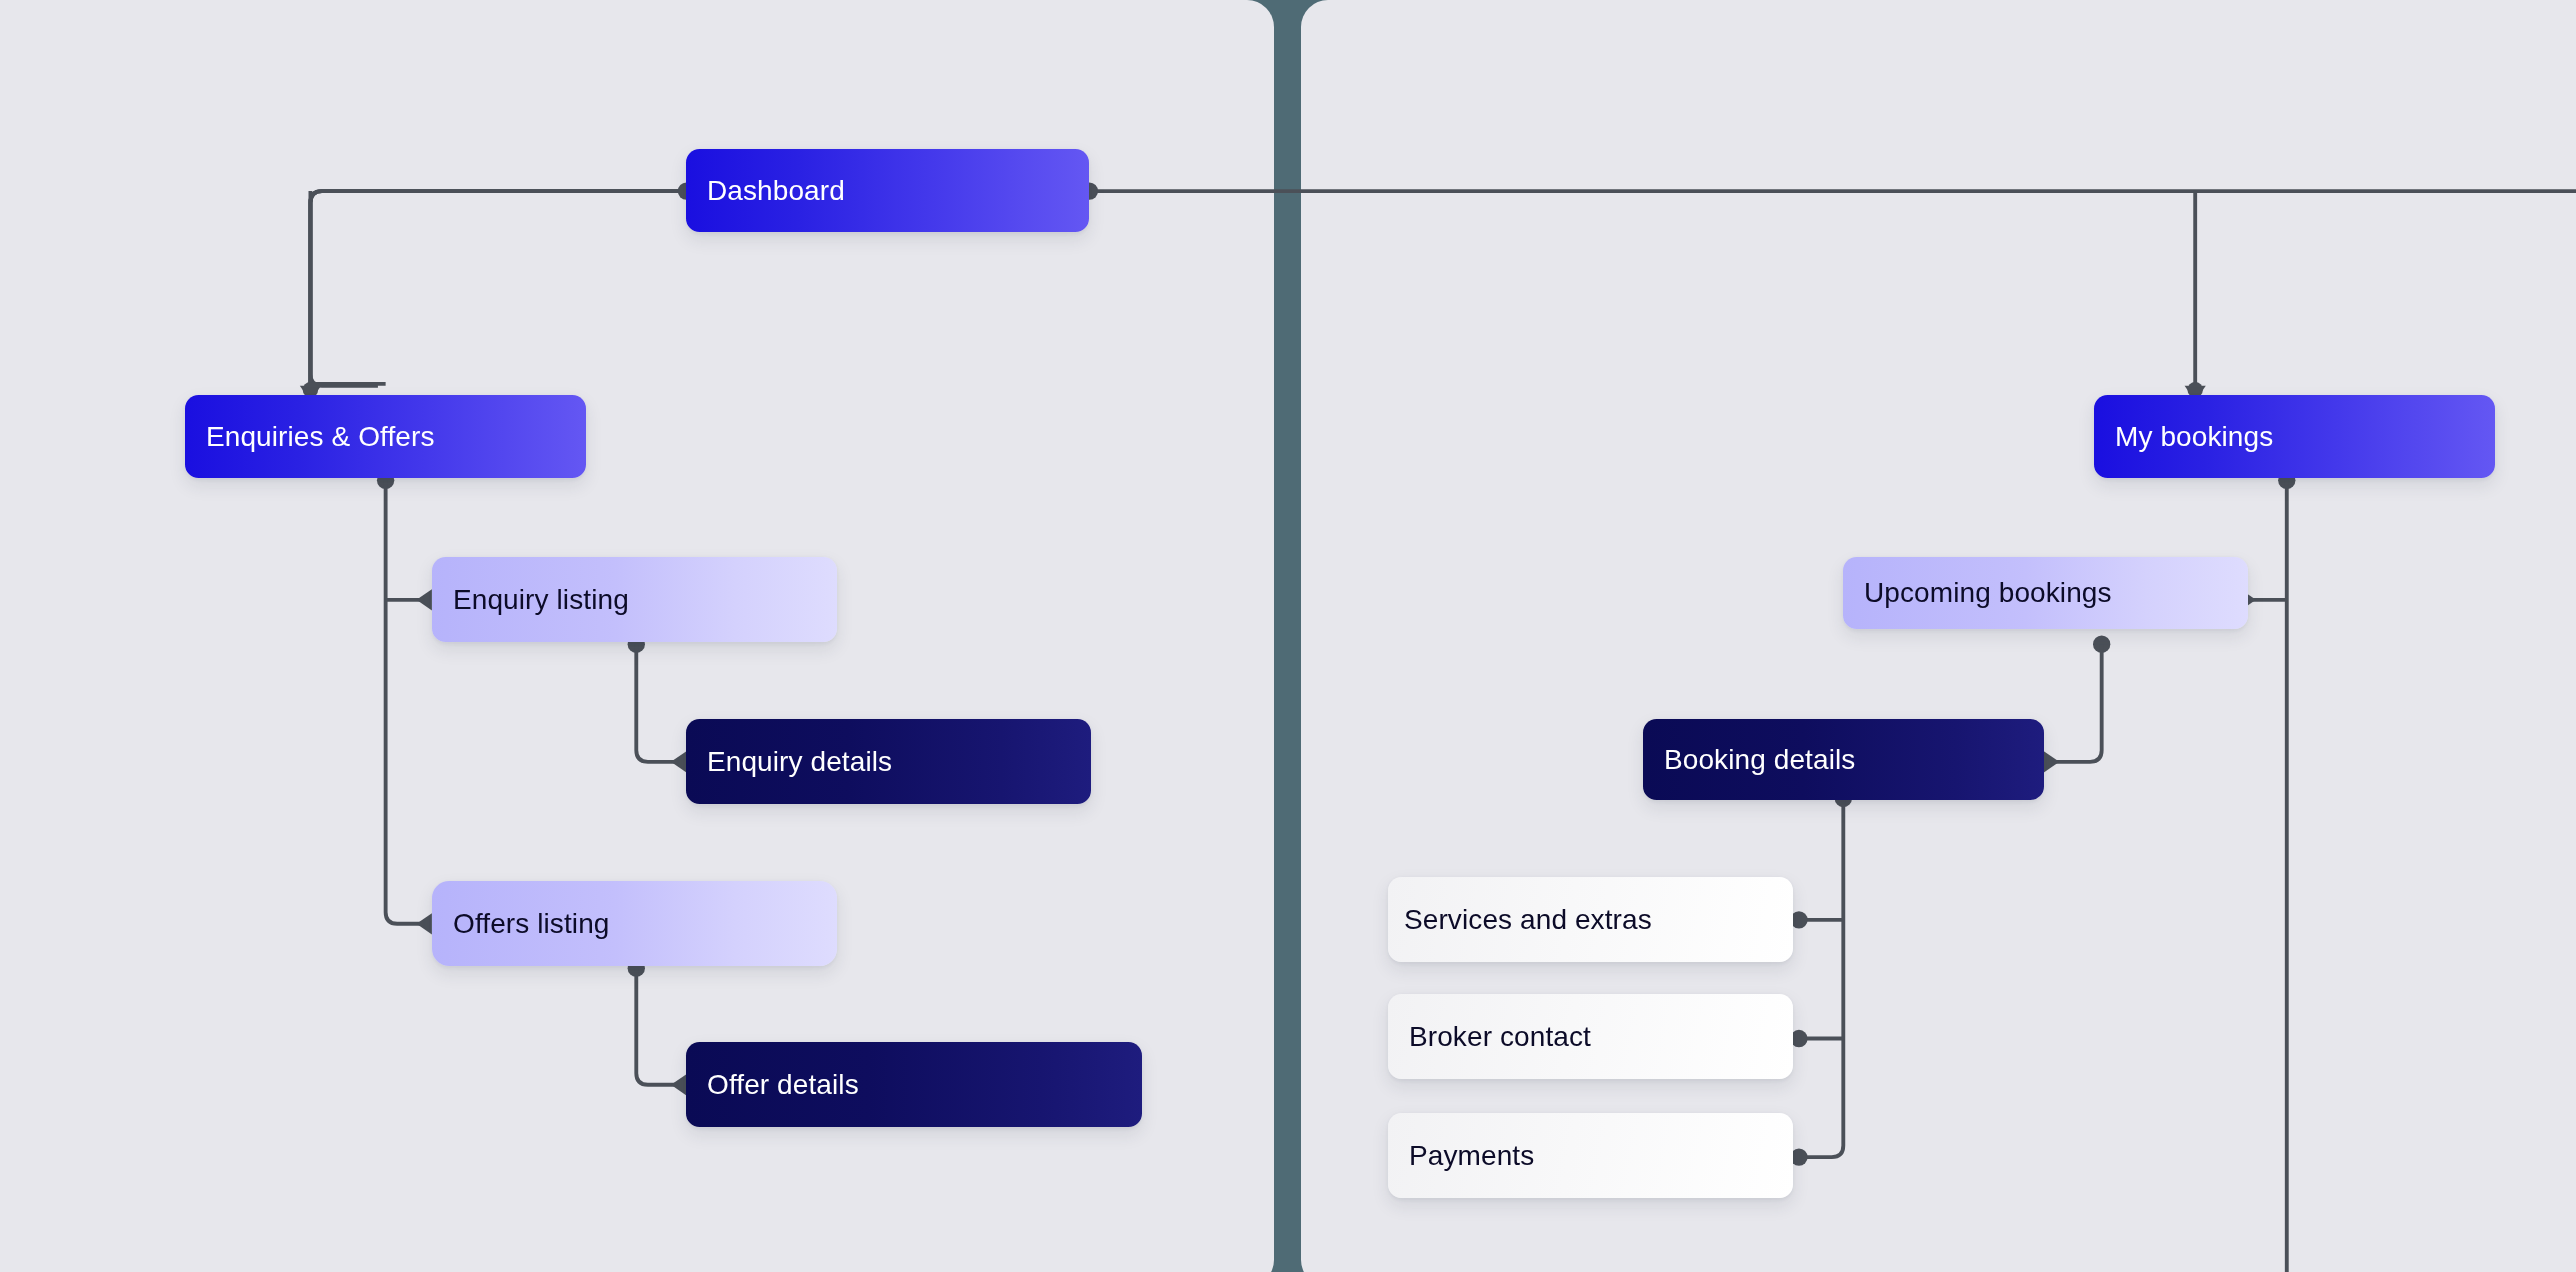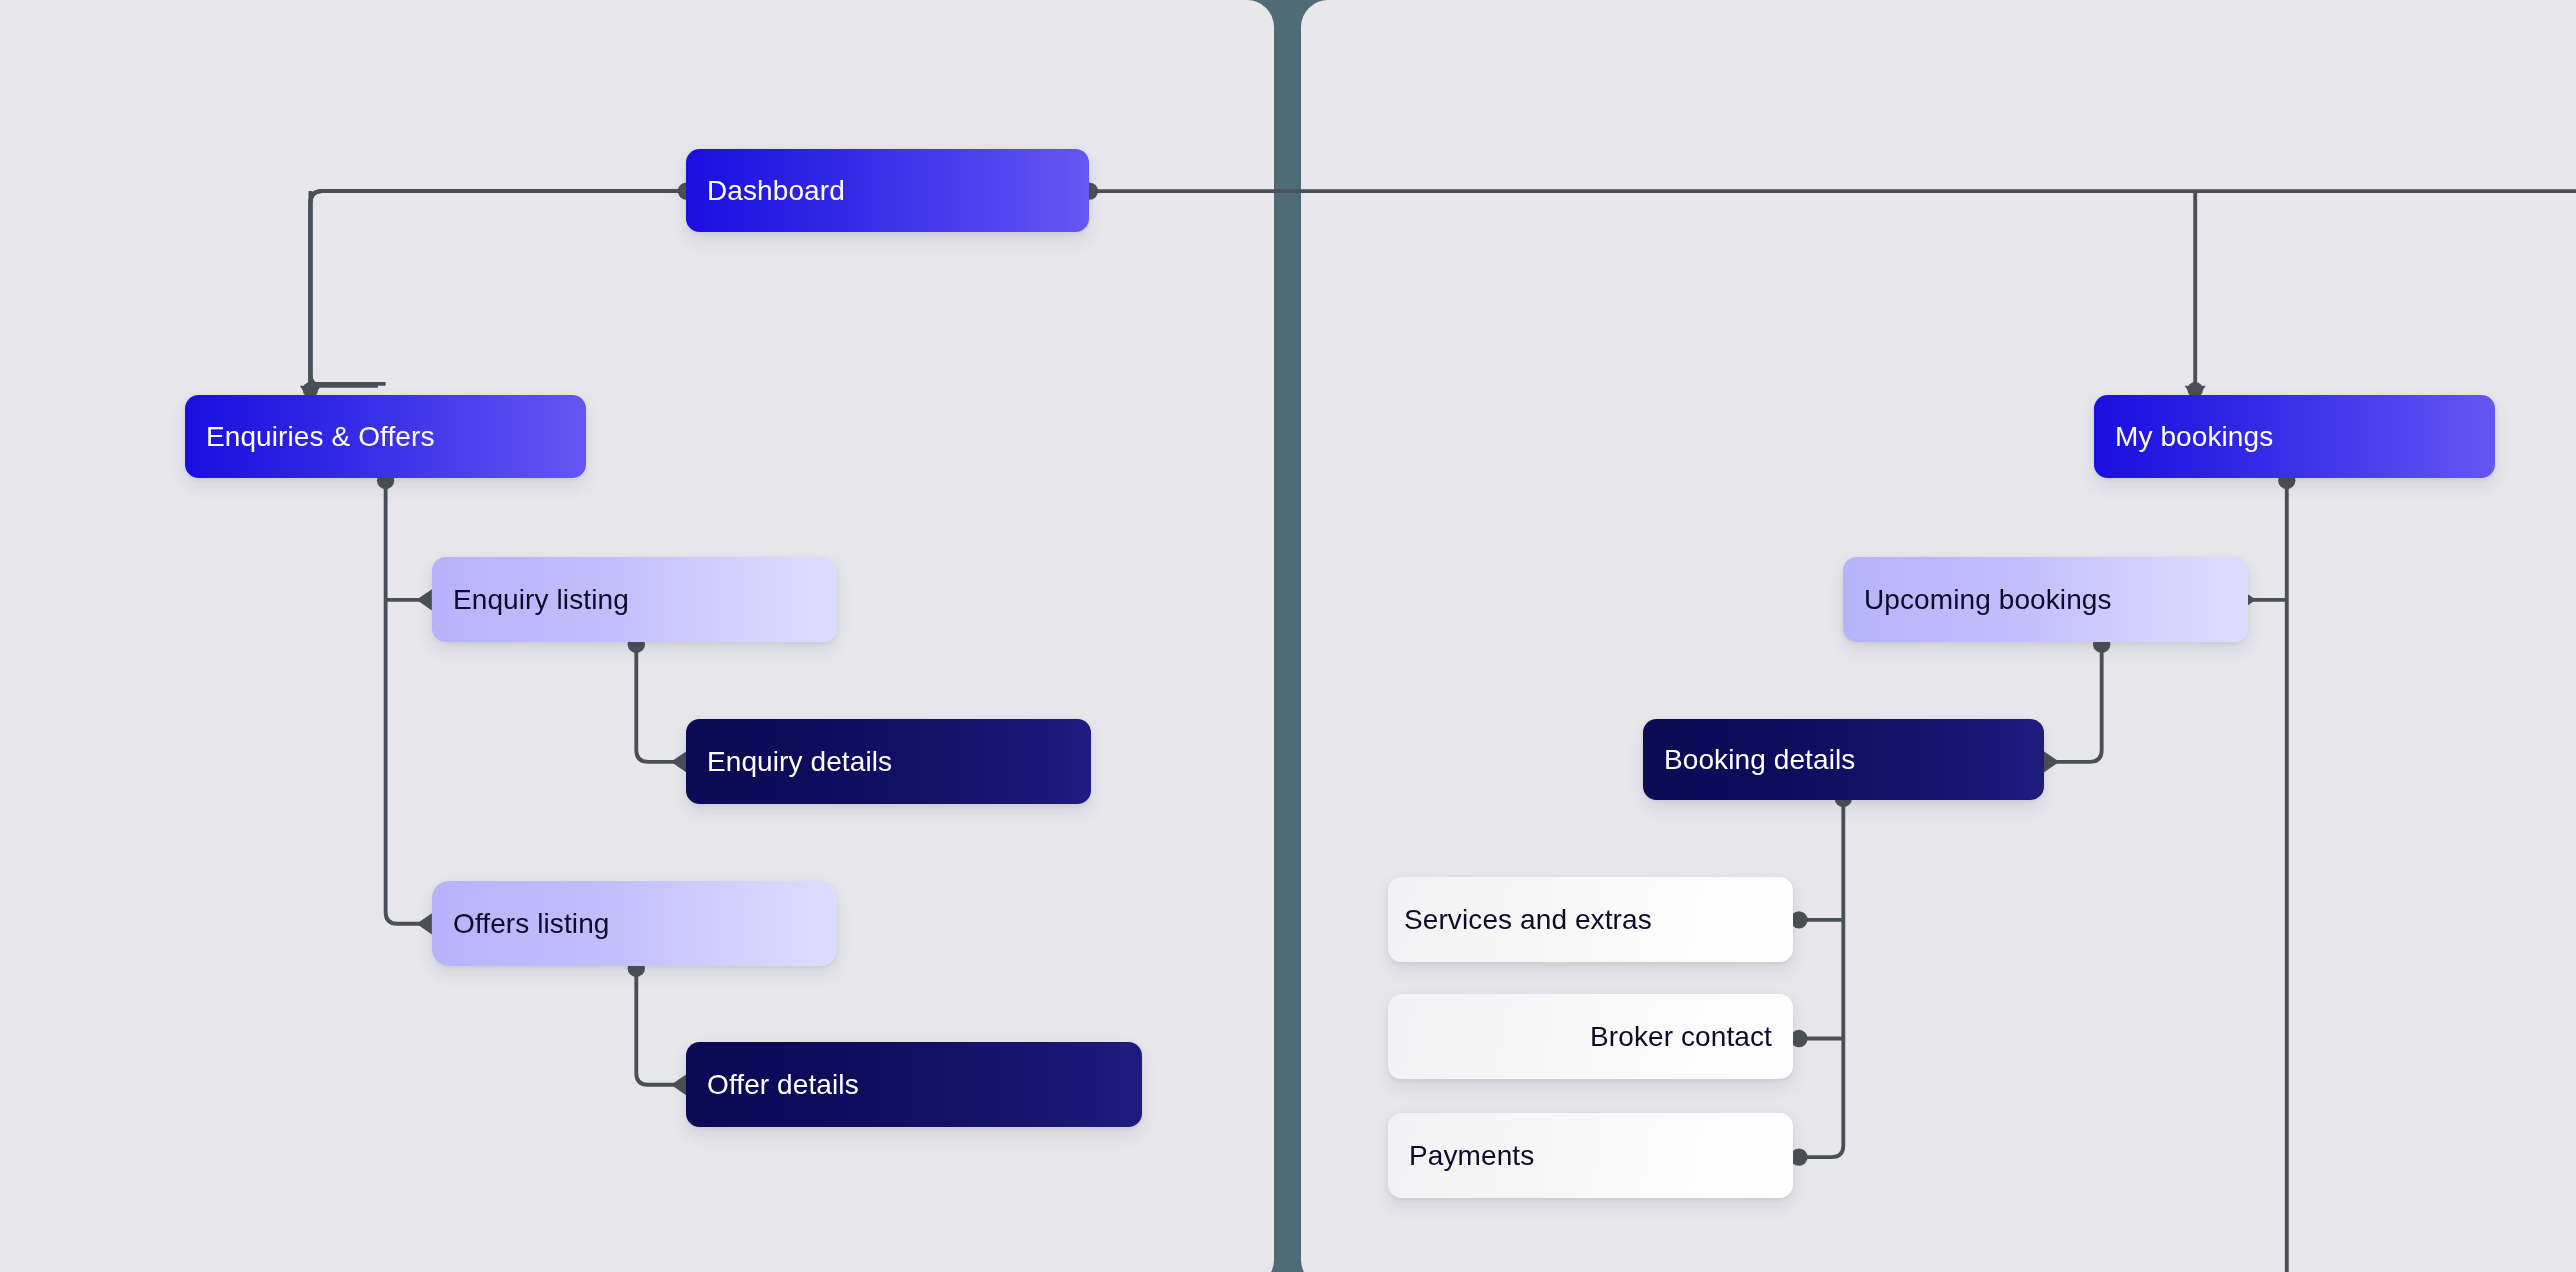--- a/index.html
+++ b/index.html
@@ -159,33 +159,33 @@
   </div>
 
   <div class="node n-dark" style="left:686px; top:1042px; width:456px; height:85px;">
     <span class="node-label">Offer details</span>
   </div>
 
   <div class="node n-primary" style="left:2094px; top:395px; width:401px; height:83px;">
     <span class="node-label">My bookings</span>
   </div>
 
-  <div class="node n-light" style="left:1843px; top:557px; width:405px; height:85px;">
+  <div class="node n-light" style="left:1843px; top:557px; width:405px; height:72px;">
     <span class="node-label">Upcoming bookings</span>
   </div>
 
   <div class="node n-dark" style="left:1643px; top:719px; width:401px; height:81px;">
     <span class="node-label">Booking details</span>
   </div>
 
   <div class="node n-white" style="left:1388px; top:877px; width:405px; height:85px;padding-left:16px;">
     <span class="node-label">Services and extras</span>
   </div>
 
-  <div class="node n-white" style="left:1388px; top:994px; width:405px; height:85px;justify-content:flex-end;">
+  <div class="node n-white" style="left:1388px; top:994px; width:405px; height:85px;">
     <span class="node-label">Broker contact</span>
   </div>
 
   <div class="node n-white" style="left:1388px; top:1113px; width:405px; height:85px;">
     <span class="node-label">Payments</span>
   </div>
 
 </div>
 
 

